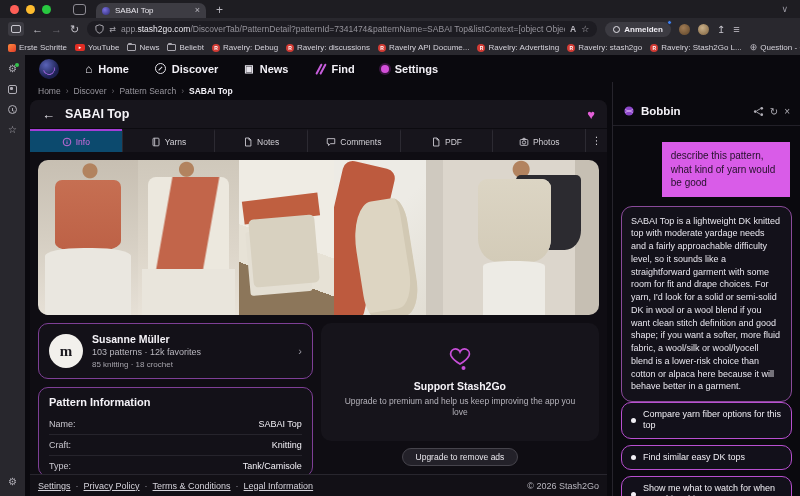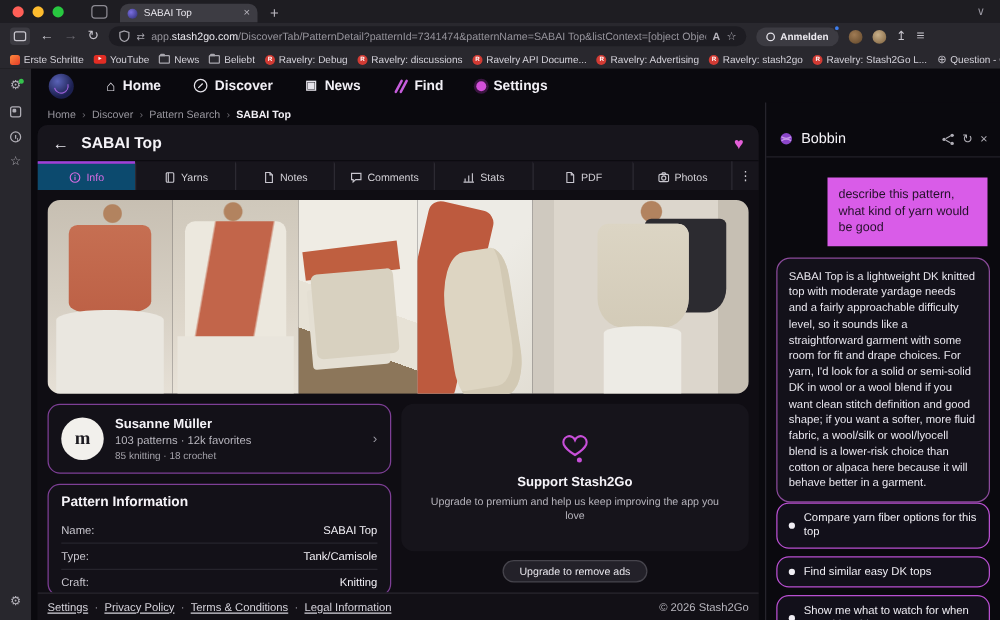--- a/index.html
+++ b/index.html
@@ -138,21 +138,21 @@
 
   .pfoot{height:22px;border-top:1px solid #28262e;display:flex;align-items:center;justify-content:space-between;padding:0 8px;flex:none;background:#121016}
   .flinks{display:flex;align-items:center;font-size:9px;color:#d5d3db}
   .flink{text-decoration:underline}
   .flink+.flink::before{content:"·";margin:0 5px;text-decoration:none;display:inline-block;color:#9a98a2}
   .fcopy{font-size:9px;color:#b9b7bf}
 
   
   .sidebar{flex:1;background:#0a090e;border-left:1px solid #26242c;display:flex;flex-direction:column;min-width:0}
   .sbhead{height:44px;display:flex;align-items:flex-end;gap:6px;padding:0 10px 8px;border-bottom:1px solid #222028;flex:none}
-  .sbtitle{color:#f5f3f8;font-size:11.5px;font-weight:normal;flex:1}
+  .sbtitle{color:#f5f3f8;font-size:11.5px;font-weight:bold;flex:1}
   .sbico{color:#b0aeb6;font-size:10px;line-height:1}
   .msgs{padding:10px 8px 0;display:flex;flex-direction:column;flex:1;min-height:0}
   .ubub{align-self:flex-end;max-width:75%;background:#d95ce8;color:#24102a;border-radius:0;padding:7px 9px;font-size:10px;line-height:1.35;margin:6px 2px 0 0}
   .abub{border:1px solid #8a4a9a;background:#13111a;border-radius:11px;padding:8px 9px;font-size:9px;line-height:1.42;color:#e8e6ee;margin-top:9px}
   .chips{margin-top:auto;display:flex;flex-direction:column;gap:6px;padding-bottom:7px}
   .chip{display:flex;align-items:center;gap:7px;border:1.4px solid #b84fd0;background:#12101a;border-radius:10px;padding:6px 9px;color:#f0eef4;font-size:9px;line-height:1.25;text-align:left}
   .chip .bdot{width:5px;height:5px;border-radius:50%;background:#f0eef4;flex:none}
 </style>
 </head>
 <body>
@@ -328,29 +328,20 @@
                 <span>Notes</span>
               </div>
               <div class="ptab">
                 <svg width="10" height="10" viewBox="0 0 12 12" fill="none" stroke-width="1.1">
                     <path d="M1.5 2h9v6h-5L3 10.2V8H1.5z"></path>
                   </svg>
                 <span>Comments</span>
               </div>
               <div class="ptab">
                 <svg width="10" height="10" viewBox="0 0 12 12" fill="none" stroke-width="1.1">
-                    <line x1="2.5" y1="10" x2="2.5" y2="7"></line>
-                    <line x1="6" y1="10" x2="6" y2="4"></line>
-                    <line x1="9.5" y1="10" x2="9.5" y2="2"></line>
-                    <line x1="1" y1="10.5" x2="11" y2="10.5"></line>
-                  </svg>
-                <span>Stats</span>
-              </div>
-              <div class="ptab">
-                <svg width="10" height="10" viewBox="0 0 12 12" fill="none" stroke-width="1.1">
                     <path d="M3 1.2h4.2L9.5 3.5v7.3H3z"></path>
                     <path d="M7.2 1.2v2.3h2.3"></path>
                   </svg>
                 <span>PDF</span>
               </div>
               <div class="ptab">
                 <svg width="10" height="10" viewBox="0 0 12 12" fill="none" stroke-width="1.1">
                     <rect x="1.4" y="3" width="9.2" height="7" rx="1.2"></rect>
                     <circle cx="6" cy="6.5" r="2"></circle>
                     <path d="M4 3l.8-1.4h2.4L8 3"></path>
@@ -381,26 +372,26 @@
                     <span class="dchev">›</span>
                   </div>
 
                   <div class="card patcard">
                     <div class="pctitle">Pattern Information</div>
                     <div class="prow" style="border-top:none">
                       <span class="lab">Name:</span>
                         <span class="val">SABAI Top</span>
                     </div>
                     <div class="prow">
+                      <span class="lab">Craft:</span>
+                        <span class="val">Knitting</span>
+                    </div>
+                    <div class="prow">
                       <span class="lab">Type:</span>
                         <span class="val">Tank/Camisole</span>
-                    </div>
-                    <div class="prow">
-                      <span class="lab">Craft:</span>
-                        <span class="val">Knitting</span>
                     </div>
                   </div>
                 </div>
 
                 <div class="colR">
                   <div class="support">
                     <svg width="24" height="26" viewBox="0 0 24 26">
                         <path d="M12 18S4.8 13.7 3 9.6A4.7 4.7 0 0 1 12 6a4.7 4.7 0 0 1 9 3.6C19.2 13.7 12 18 12 18Z" fill="none" stroke="#c84fd9" stroke-width="1.7"></path>
                         <circle cx="15.5" cy="22" r="2" fill="#c84fd9"></circle>
                       </svg>

